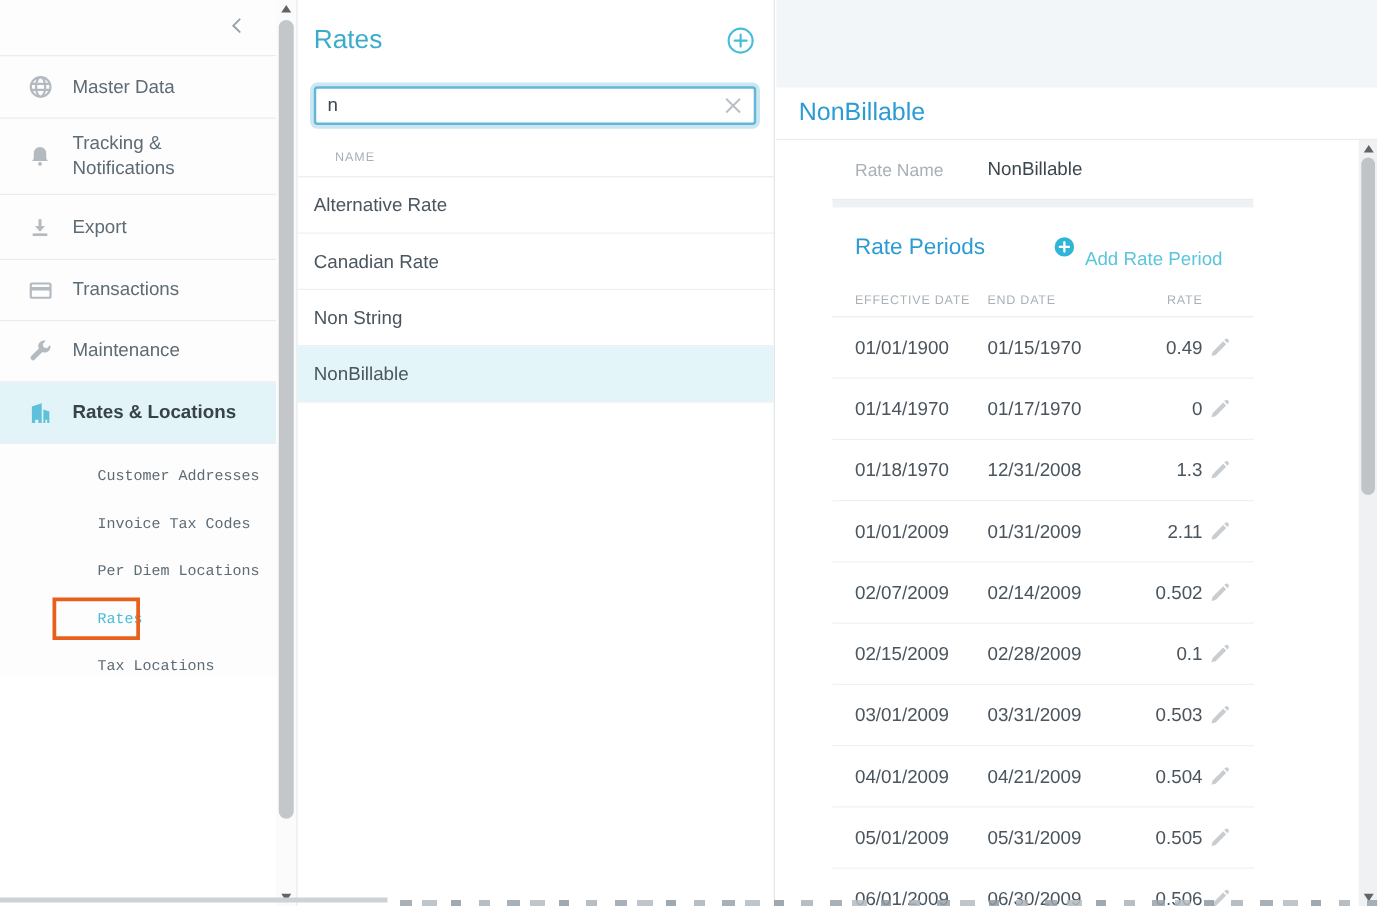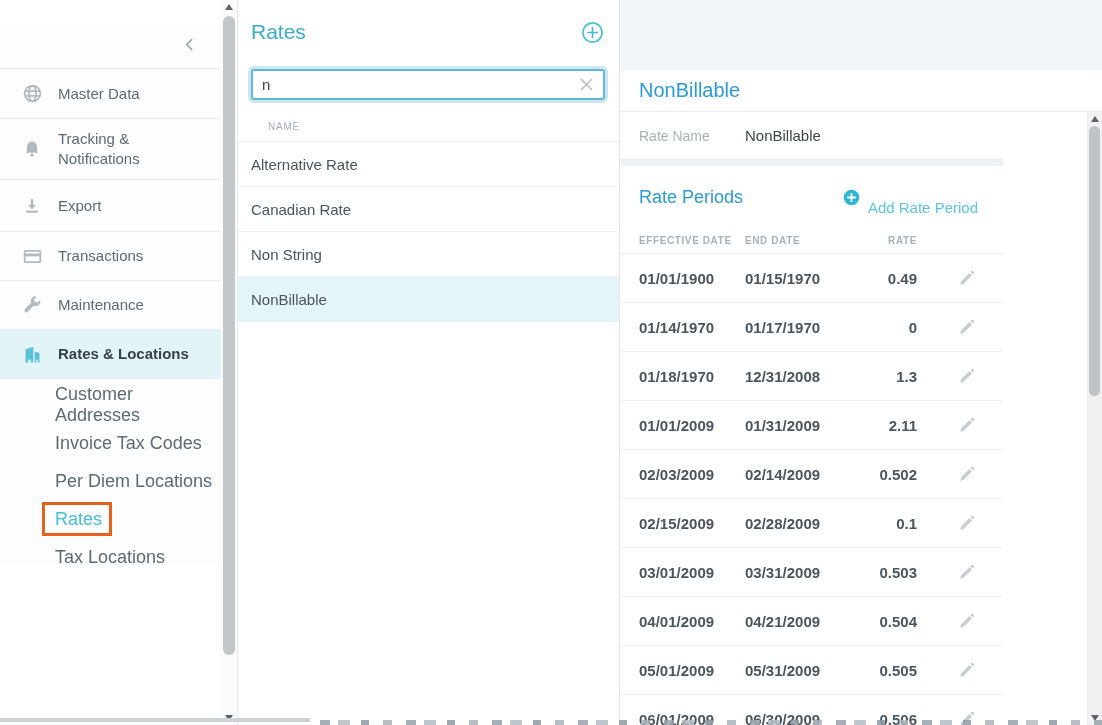--- a/index.html
+++ b/index.html
@@ -1,35 +1,35 @@
 <!DOCTYPE html>
 <html style="--accent-teal: #47bdd8; --accent-blue: #2b9bd3; --link-teal: #5cc5dc; --list-title-color: #3aaccb; --search-border: #64b6d9; --selection-bg: #e4f5f9; --active-nav-bg: #e2f4f8; --annotation-orange: #e8611c;"><head>
 <meta charset="utf-8">
 <style>
   * { margin:0; padding:0; box-sizing:border-box; }
   html,body { background:#fff; }
   body { font-family:"Liberation Sans", sans-serif; }
   .app { position:relative; width:1102px; height:725px; background:#fff; overflow:hidden; }
 
   
-  .sidebar { position:absolute; left:0; top:0; width:221px; height:541px; background:#fdfdfd; overflow:hidden;margin-top:24px; }
+  .sidebar { position:absolute; left:0; top:0; width:221px; height:541px; background:#fdfdfd; overflow:hidden; }
   .sidebar-header { height:45px; border-bottom:1px solid #e9edf0; position:relative; }
   .collapse-btn { position:absolute; right:24px; top:13px; color:#9aa2a8; cursor:pointer; }
   .nav-item { display:flex; align-items:center; min-height:49px; padding:10px 0 10px 22px; border-bottom:1px solid #e9edf0; cursor:pointer; }
   .nav-item:nth-child(1){ min-height:50px; }
   .nav-item:nth-child(3){ min-height:52px; }
   .nav-item:nth-child(7){ min-height:45px; border-bottom:none; }
   .nav-icon { width:22px; color:#b3bac0; flex:0 0 22px; display:flex; }
   .nav-icon svg { display:block; }
   .nav-label { margin-left:14px; width:150px; font-size:15px; line-height:20px; color:#5d6b75; }
   .nav-item.active { background:var(--active-nav-bg); }
   .nav-item.active .nav-icon { color:#5ec1d9; }
   .nav-item.active .nav-label { color:#37424a; font-weight:bold; }
   .sub-list { padding:7px 0; border-bottom:1px solid #e9edf0; }
-  .sub-item { position:relative; height:38px; display:flex; align-items:center; padding-left:55px; font-size:18px; color:#5d6b75; cursor:pointer; }
+  .sub-item { position:relative; height:38px; display:flex; align-items:center; padding-left:78px; font-size:12px; color:#5d6b75; cursor:pointer;font-family:Liberation Mono, monospace; }
   .sub-item.sel .sub-label { color:var(--accent-teal); }
   .annotation-box { position:absolute; left:42px; top:2px; width:70px; height:34px; border:3px solid var(--annotation-orange); pointer-events:none; }
 
   
   .v-scrollbar { position:absolute; width:16px; }
   .sb-side { left:221px; top:0; height:725px; background:#fbfbfb; }
   .sb-detail { left:1087px; top:112px; width:15px; height:613px; background:#f0f1f2; }
   .sb-btn { position:absolute; left:0; width:100%; height:14px; display:flex; align-items:center; justify-content:center; cursor:pointer; }
   .sb-btn.up { top:0; } .sb-btn.down { bottom:0; }
   .tri-up { width:0; height:0; border-left:4px solid transparent; border-right:4px solid transparent; border-bottom:6px solid #606468; }
@@ -49,31 +49,31 @@
   .lp-col-header { margin:21px 0 0 30px; padding-bottom:9px; font-size:10px; letter-spacing:.8px; color:#a9b1b7; }
   .lp-divider { border-bottom:1px solid #e9edf0; }
   .lp-row { height:45px; display:flex; align-items:center; padding-left:13px; font-size:15px; color:#4a555e; border-bottom:1px solid #eef1f3; cursor:pointer; }
   .lp-row.sel { background:var(--selection-bg); }
 
   
   .detail-panel { position:absolute; left:621px; top:0; width:481px; height:725px; background:#fff; }
   .detail-topbar { height:70px; background:#f3f6f9; }
   .detail-title-row { height:42px; display:flex; align-items:center; padding-left:18px; border-bottom:1px solid #e9edf0; }
   .detail-title { font-size:20px; color:var(--accent-blue); }
-  .detail-body { position:absolute; left:0; top:112px; width:382px; height:613px; overflow:hidden; background:#fff; }
+  .detail-body { position:absolute; left:0; top:112px; width:382px; height:613px; overflow:hidden; background:#fff;padding-left:45px; }
   .field-row { height:48px; display:flex; align-items:center; padding-left:18px; border-bottom:1px solid #e9edf0; }
   .field-label { width:106px; font-size:14px; color:#a9b1b7; }
   .field-value { font-size:15px; color:#3c464e; }
   .thick-sep { height:6px; background:#eff2f5; }
   .rp-head { height:62px; display:flex; align-items:center; justify-content:space-between; padding:0 25px 0 18px; }
   .rp-title { font-size:18px; color:var(--accent-blue); }
   .add-period { display:flex; align-items:center; gap:8px; cursor:pointer; }
   .add-period .plus { color:#2fb5d5; display:flex; }
   .add-period .lbl { font-size:15px; color:var(--link-teal);margin-top:20px; }
-  .tbl-header, .tbl-row { display:grid; grid-template-columns:106px 110px 62px 1fr 26px; align-items:center; padding:0 24px 0 18px;font-weight:bold; }
+  .tbl-header, .tbl-row { display:grid; grid-template-columns:106px 110px 62px 1fr 26px; align-items:center; padding:0 24px 0 18px; }
   .tbl-header { height:26px; border-bottom:1px solid #e9edf0; font-size:10px; letter-spacing:.6px; color:#a9b1b7; }
   .tbl-row { height:49px; border-bottom:1px solid #eef1f3; font-size:15px; color:#4a555e; }
   .col-rate { text-align:right; }
   .edit-btn { grid-column:5; justify-self:end; width:26px; height:26px; display:flex; align-items:center; justify-content:center; color:#c8cdd1; cursor:pointer; }
 
   
   .bottom-bar-left { position:absolute; left:0; bottom:3px; width:310px; height:4px; background:#cdd2d6; }
   .bottom-strip { position:absolute; left:320px; right:0; bottom:0; height:5px; opacity:.85;
     background:repeating-linear-gradient(90deg,#98a3ab 0 10px,transparent 10px 18px,#b3bcc2 18px 30px,transparent 30px 41px,#8f9aa3 41px 49px,transparent 49px 63px,#aab3ba 63px 72px,transparent 72px 86px); }
 </style>
@@ -306,21 +306,21 @@
             <span></span>
             <span class="edit-btn">
               <span style="display: flex;">
                 <svg viewBox="0 0 24 24" width="19" height="19" fill="currentColor">
                   <path d="M4 20l1.1-4.2L15.8 5.1l3.1 3.1L8.2 18.9 4 20zm13-16.1 1-1a2.2 2.2 0 0 1 3.1 3.1l-1 1-3.1-3.1z"></path>
                 </svg>
               </span>
             </span>
           </div>
           <div class="tbl-row">
-            <span>02/03/2009</span>
+            <span>02/07/2009</span>
             <span>02/14/2009</span>
             <span class="col-rate">0.502</span>
             <span></span>
             <span class="edit-btn">
               <span style="display: flex;">
                 <svg viewBox="0 0 24 24" width="19" height="19" fill="currentColor">
                   <path d="M4 20l1.1-4.2L15.8 5.1l3.1 3.1L8.2 18.9 4 20zm13-16.1 1-1a2.2 2.2 0 0 1 3.1 3.1l-1 1-3.1-3.1z"></path>
                 </svg>
               </span>
             </span>

